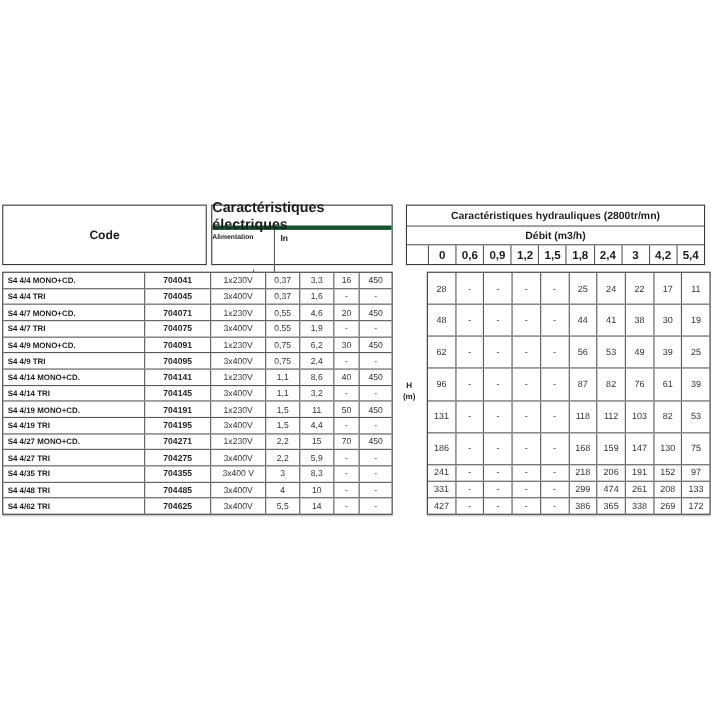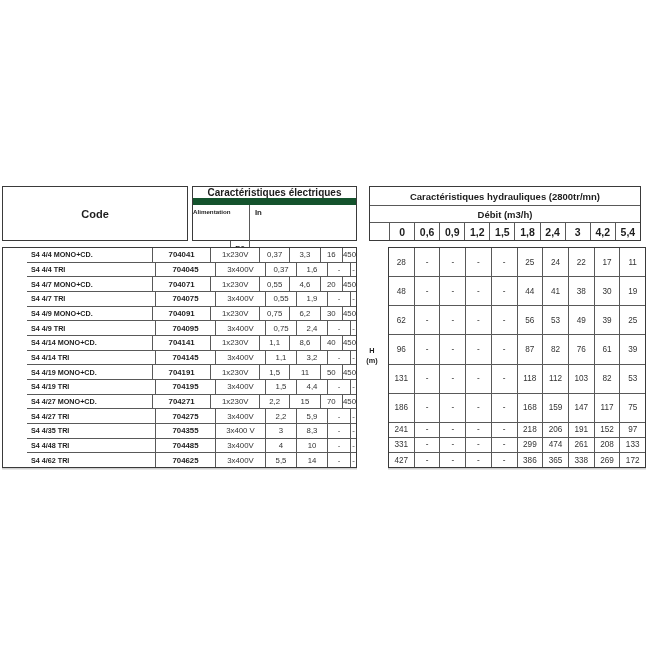--- a/index.html
+++ b/index.html
@@ -11,21 +11,21 @@
   .box{position:absolute;background:#fff;border:1.5px solid #3a3a3a;box-sizing:border-box;}
   .cen{display:flex;align-items:center;justify-content:center;}
 
   
   .box-a{left:2px;top:186px;width:186px;height:55px;display:flex;}
   .cell-type{width:127px;border-right:1px solid #595959;font-weight:700;font-size:11px;}
   .cell-code{flex:1;font-weight:700;font-size:11px;}
 
   
   .box-b{left:192px;top:186px;width:165px;height:55px;display:flex;flex-direction:column;}
-  .b-title{height:18px;border-bottom:7px solid #14532d;font-weight:700;font-size:10px;text-align:center;}
+  .b-title{height:18px;border-bottom:4px solid #14532d;font-weight:700;font-size:13px;}
   .b-sub{flex:1;display:flex;}
   .sub2{display:flex;flex-direction:column;align-items:center;justify-content:space-between;
         padding:3px 0 4px;box-sizing:border-box;}
   .sub-alim{width:48px;}
   .sub-p2{width:31px;border-left:1px solid #595959;margin-top:36px;}
   .sub-in{width:31px;border-left:1px solid #595959;}
   .sub-cond{flex:1;border-left:5px solid #000000;display:flex;flex-direction:row;margin-top:48px;}
   .cond-title{height:15px;border-bottom:1px solid #595959;font-weight:700;font-size:7.5px;}
   .cond-bottom{flex:1;display:flex;}
   .cond-uf{width:23px;border-right:1px solid #595959;font-weight:700;font-size:7.8px;}
@@ -38,21 +38,21 @@
   .box-c{left:369px;top:186px;width:272px;height:55px;display:flex;flex-direction:column;}
   .c-title{height:18px;border-bottom:1px solid #595959;font-weight:700;font-size:9.5px;}
   .c-debit{height:16px;border-bottom:1px solid #595959;font-weight:700;font-size:9.5px;}
   .c-cols{flex:1;display:flex;}
   .c-spacer{width:19px;}
   .dcol-cell{flex:1;display:flex;align-items:center;justify-content:center;
              font-weight:700;font-size:10.5px;border-left:1px solid #595959;}
 
   
   .box-d{left:2px;top:247px;width:355px;height:221px;display:flex;flex-direction:column;
-         box-shadow:0 1.5px 0 #cfcfcf;padding-left:24px;}
+         box-shadow:0 1.5px 0 #cfcfcf;}
   .erow{flex:1;display:flex;min-height:0;}
   .erow + .erow{border-top:1px solid #595959;}
   .ec{display:flex;align-items:center;justify-content:center;font-size:7.8px;color:#333;
       border-left:1px solid #595959;box-sizing:border-box;}
   .c-type{width:128px;border-left:none;justify-content:flex-start;padding-left:4px;
           font-weight:700;font-size:7.2px;color:#1d1d1d;}
   .c-code{width:60px;font-weight:700;color:#1d1d1d;}
   .c-alim{width:50px;}
   .c-p2{width:31px;}
   .c-in{width:31px;}
@@ -322,21 +322,21 @@
     </div>
     <div class="hgroup" style="flex: 2 1 0px;">
       <div class="hcell">186</div>
       <div class="hcell">-</div>
       <div class="hcell">-</div>
       <div class="hcell">-</div>
       <div class="hcell">-</div>
       <div class="hcell">168</div>
       <div class="hcell">159</div>
       <div class="hcell">147</div>
-      <div class="hcell">117</div>
+      <div class="hcell">130</div>
       <div class="hcell">75</div>
     </div>
     <div class="hgroup" style="flex: 1 1 0px;">
       <div class="hcell">241</div>
       <div class="hcell">-</div>
       <div class="hcell">-</div>
       <div class="hcell">-</div>
       <div class="hcell">-</div>
       <div class="hcell">218</div>
       <div class="hcell">206</div>

